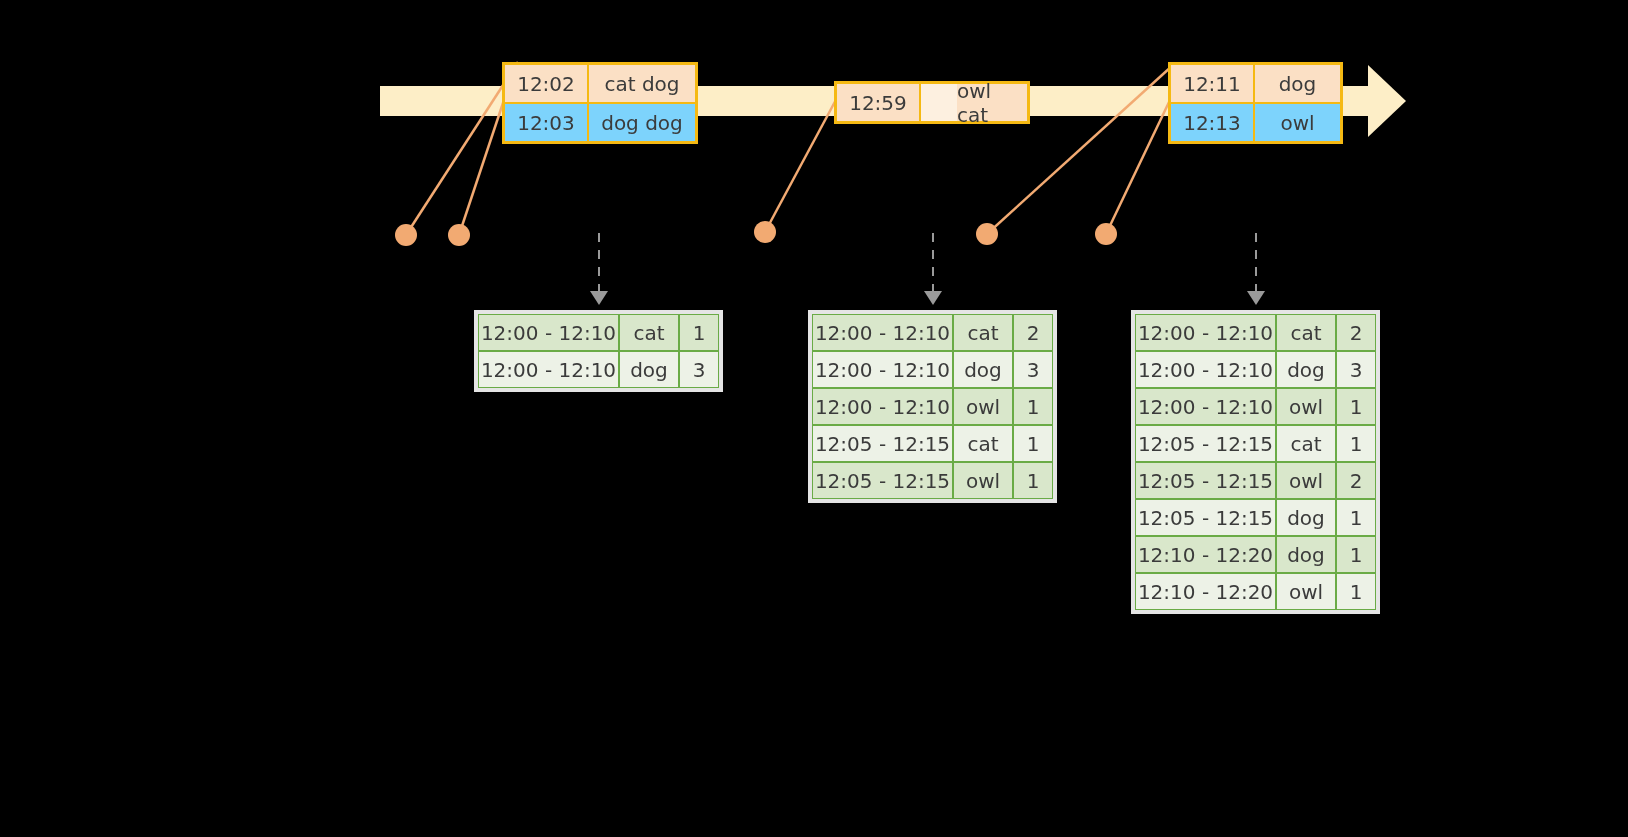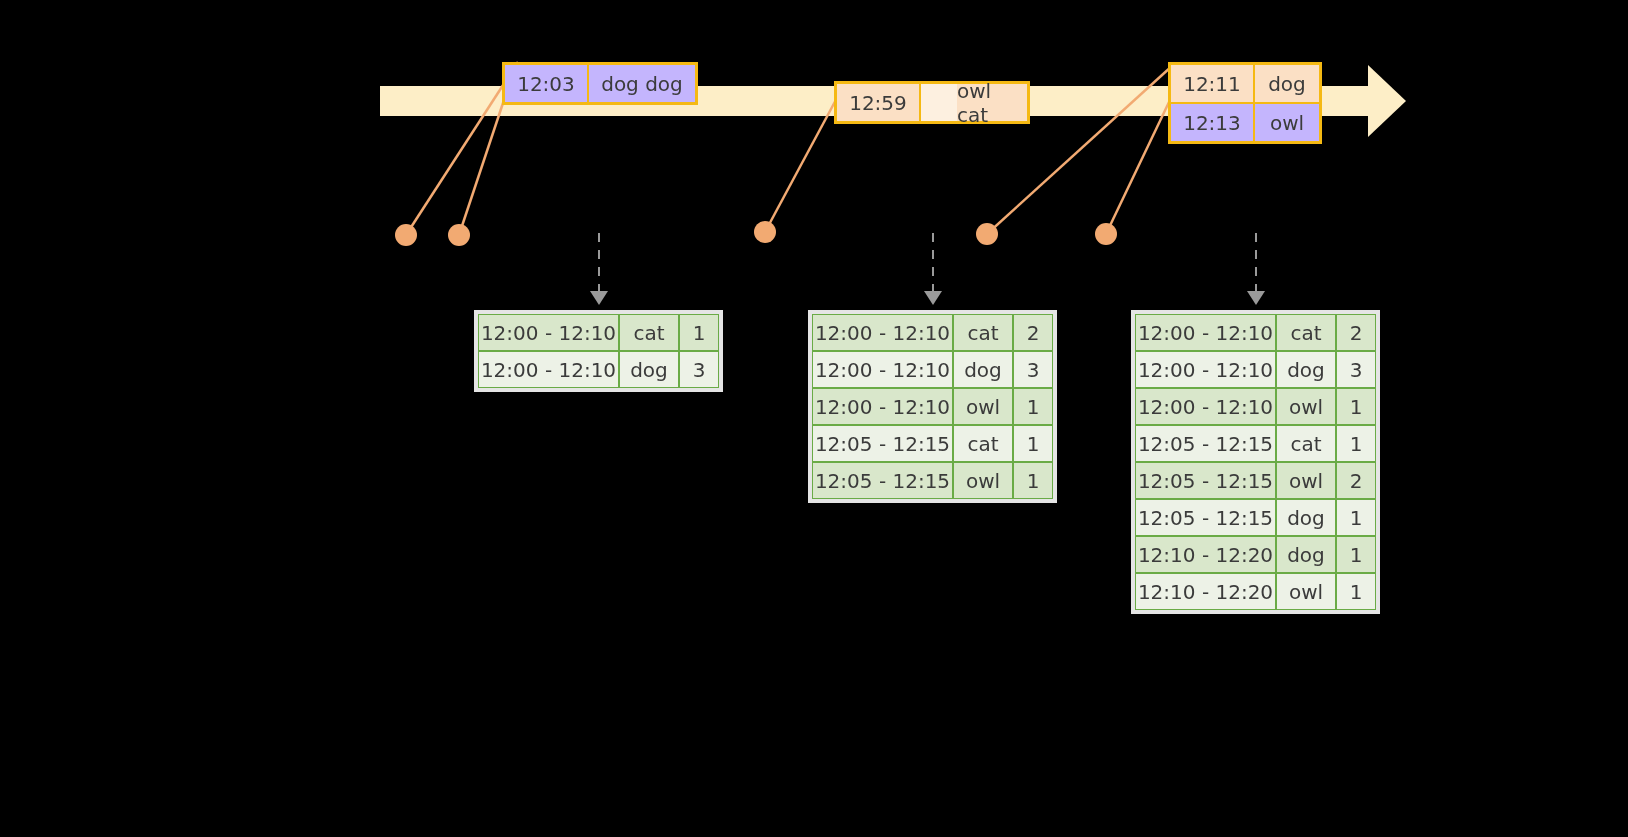--- a/index.html
+++ b/index.html
@@ -55,42 +55,42 @@
     background: #fdf0e0;
   }
   .event-row {
     display: flex;
     height: 37px;
   }
   .event-row + .event-row {
     border-top: 2px solid #f5b913;
   }
   .event-row.shade .cell { background: #fbe0c5; }
-  .event-row.plain .cell { background: #c4b5fd; }
+  .event-row.plain .cell { background: #7dd3fc; }
   .event-row .cell {
     display: flex;
     align-items: center;
     justify-content: center;
     color: #3b3b3b;
     font-size: 20px;
     box-sizing: border-box;
   }
   .event-row .cell.time {
     width: 84px;
     border-right: 2px solid #f5b913;
   }
   .event-row .cell.words {
     flex: 1;
   }
 
   #event-box-1 { left: 502px; top: 62px; width: 196px; }
   #event-box-1 .cell.words { width: 110px; }
   #event-box-2 { left: 834px; top: 81px; width: 196px; }
   #event-box-2 .cell.words { width: 110px; margin-left: 36px; }
-  #event-box-3 { left: 1168px; top: 62px; width: 154px; }
+  #event-box-3 { left: 1168px; top: 62px; width: 175px; }
   #event-box-3 .cell.words { width: 89px; }
 
   
   .result-table {
     position: absolute;
     border: 4px solid #e5e5e5;
     box-sizing: border-box;
     background: #6aab46;
   }
   .res-row {
@@ -159,20 +159,24 @@
     <g id="connector-dots">
         <circle cx="406" cy="235" r="11" fill="#f2aa72"></circle>
         <circle cx="459" cy="235" r="11" fill="#f2aa72"></circle>
         <circle cx="765" cy="232" r="11" fill="#f2aa72"></circle>
         <circle cx="987" cy="234" r="11" fill="#f2aa72"></circle>
         <circle cx="1106" cy="234" r="11" fill="#f2aa72"></circle>
       </g>
   </svg>
 
   <div class="event-box" id="event-box-1">
+    <div class="event-row shade">
+      <div class="cell time">12:02</div>
+      <div class="cell words">cat dog</div>
+    </div>
     <div class="event-row plain">
       <div class="cell time">12:03</div>
       <div class="cell words">dog dog</div>
     </div>
   </div>
 
   <div class="event-box" id="event-box-2">
     <div class="event-row shade">
       <div class="cell time">12:59</div>
       <div class="cell words">owl cat</div>

